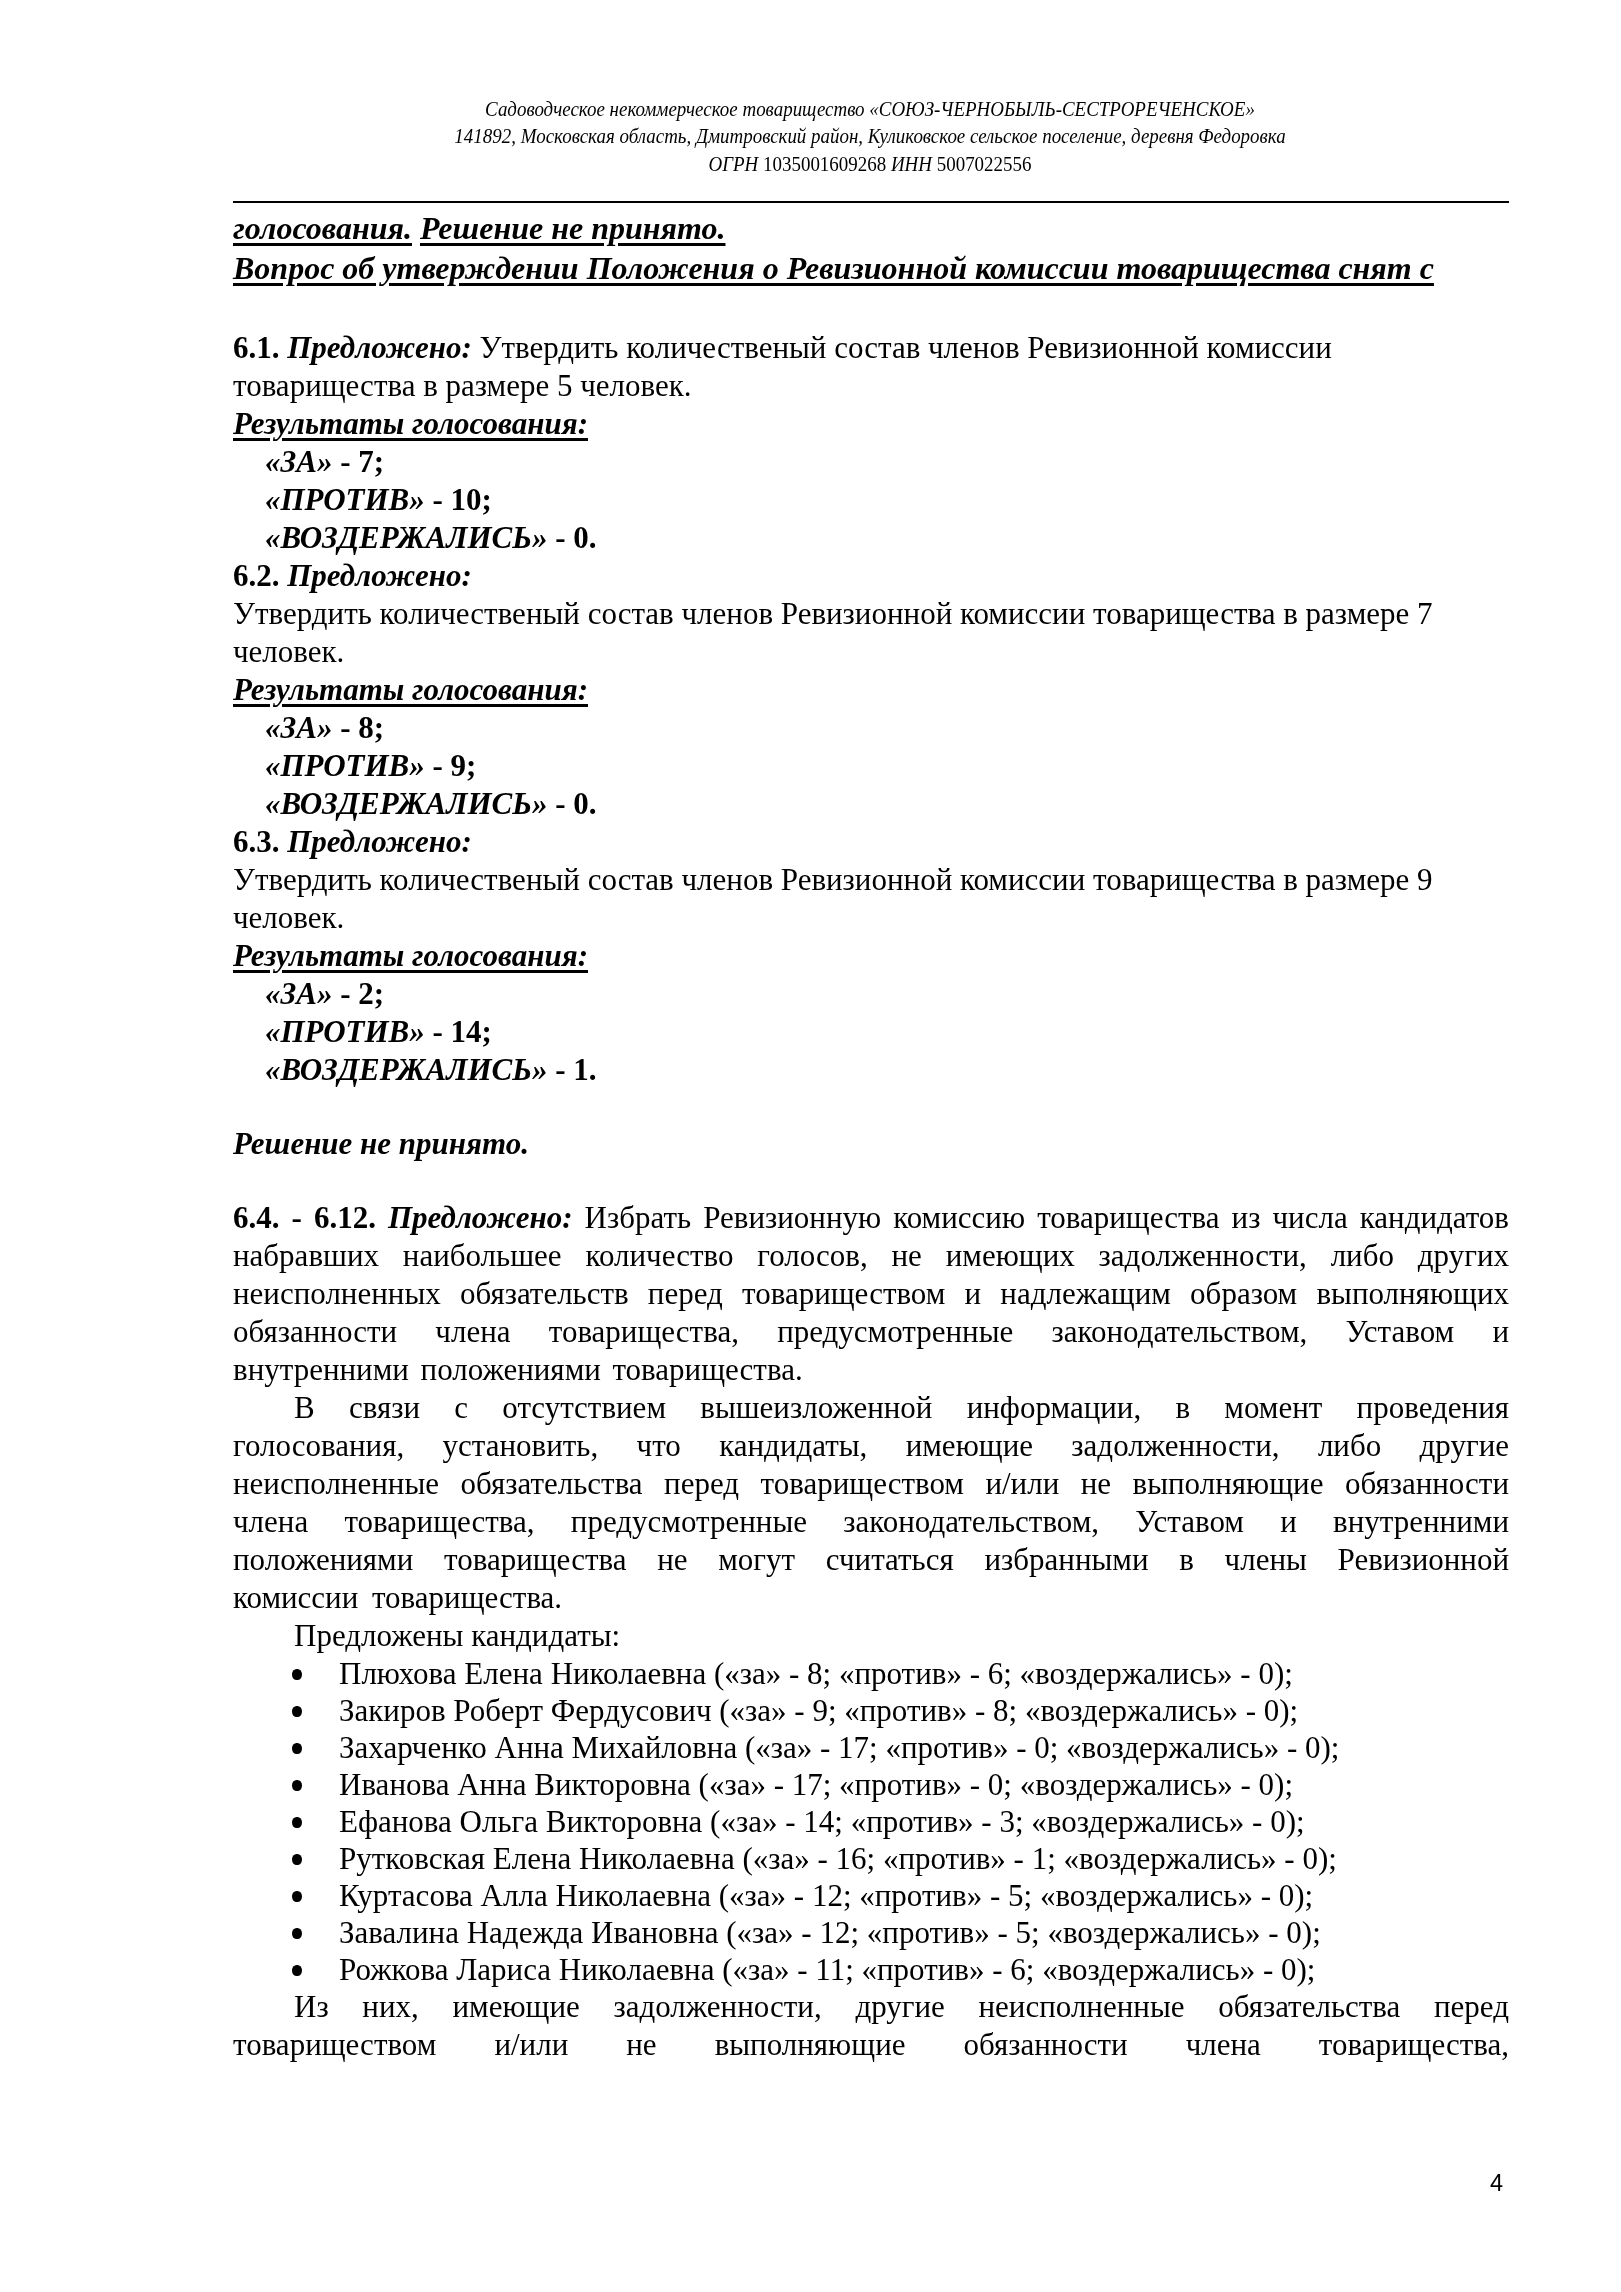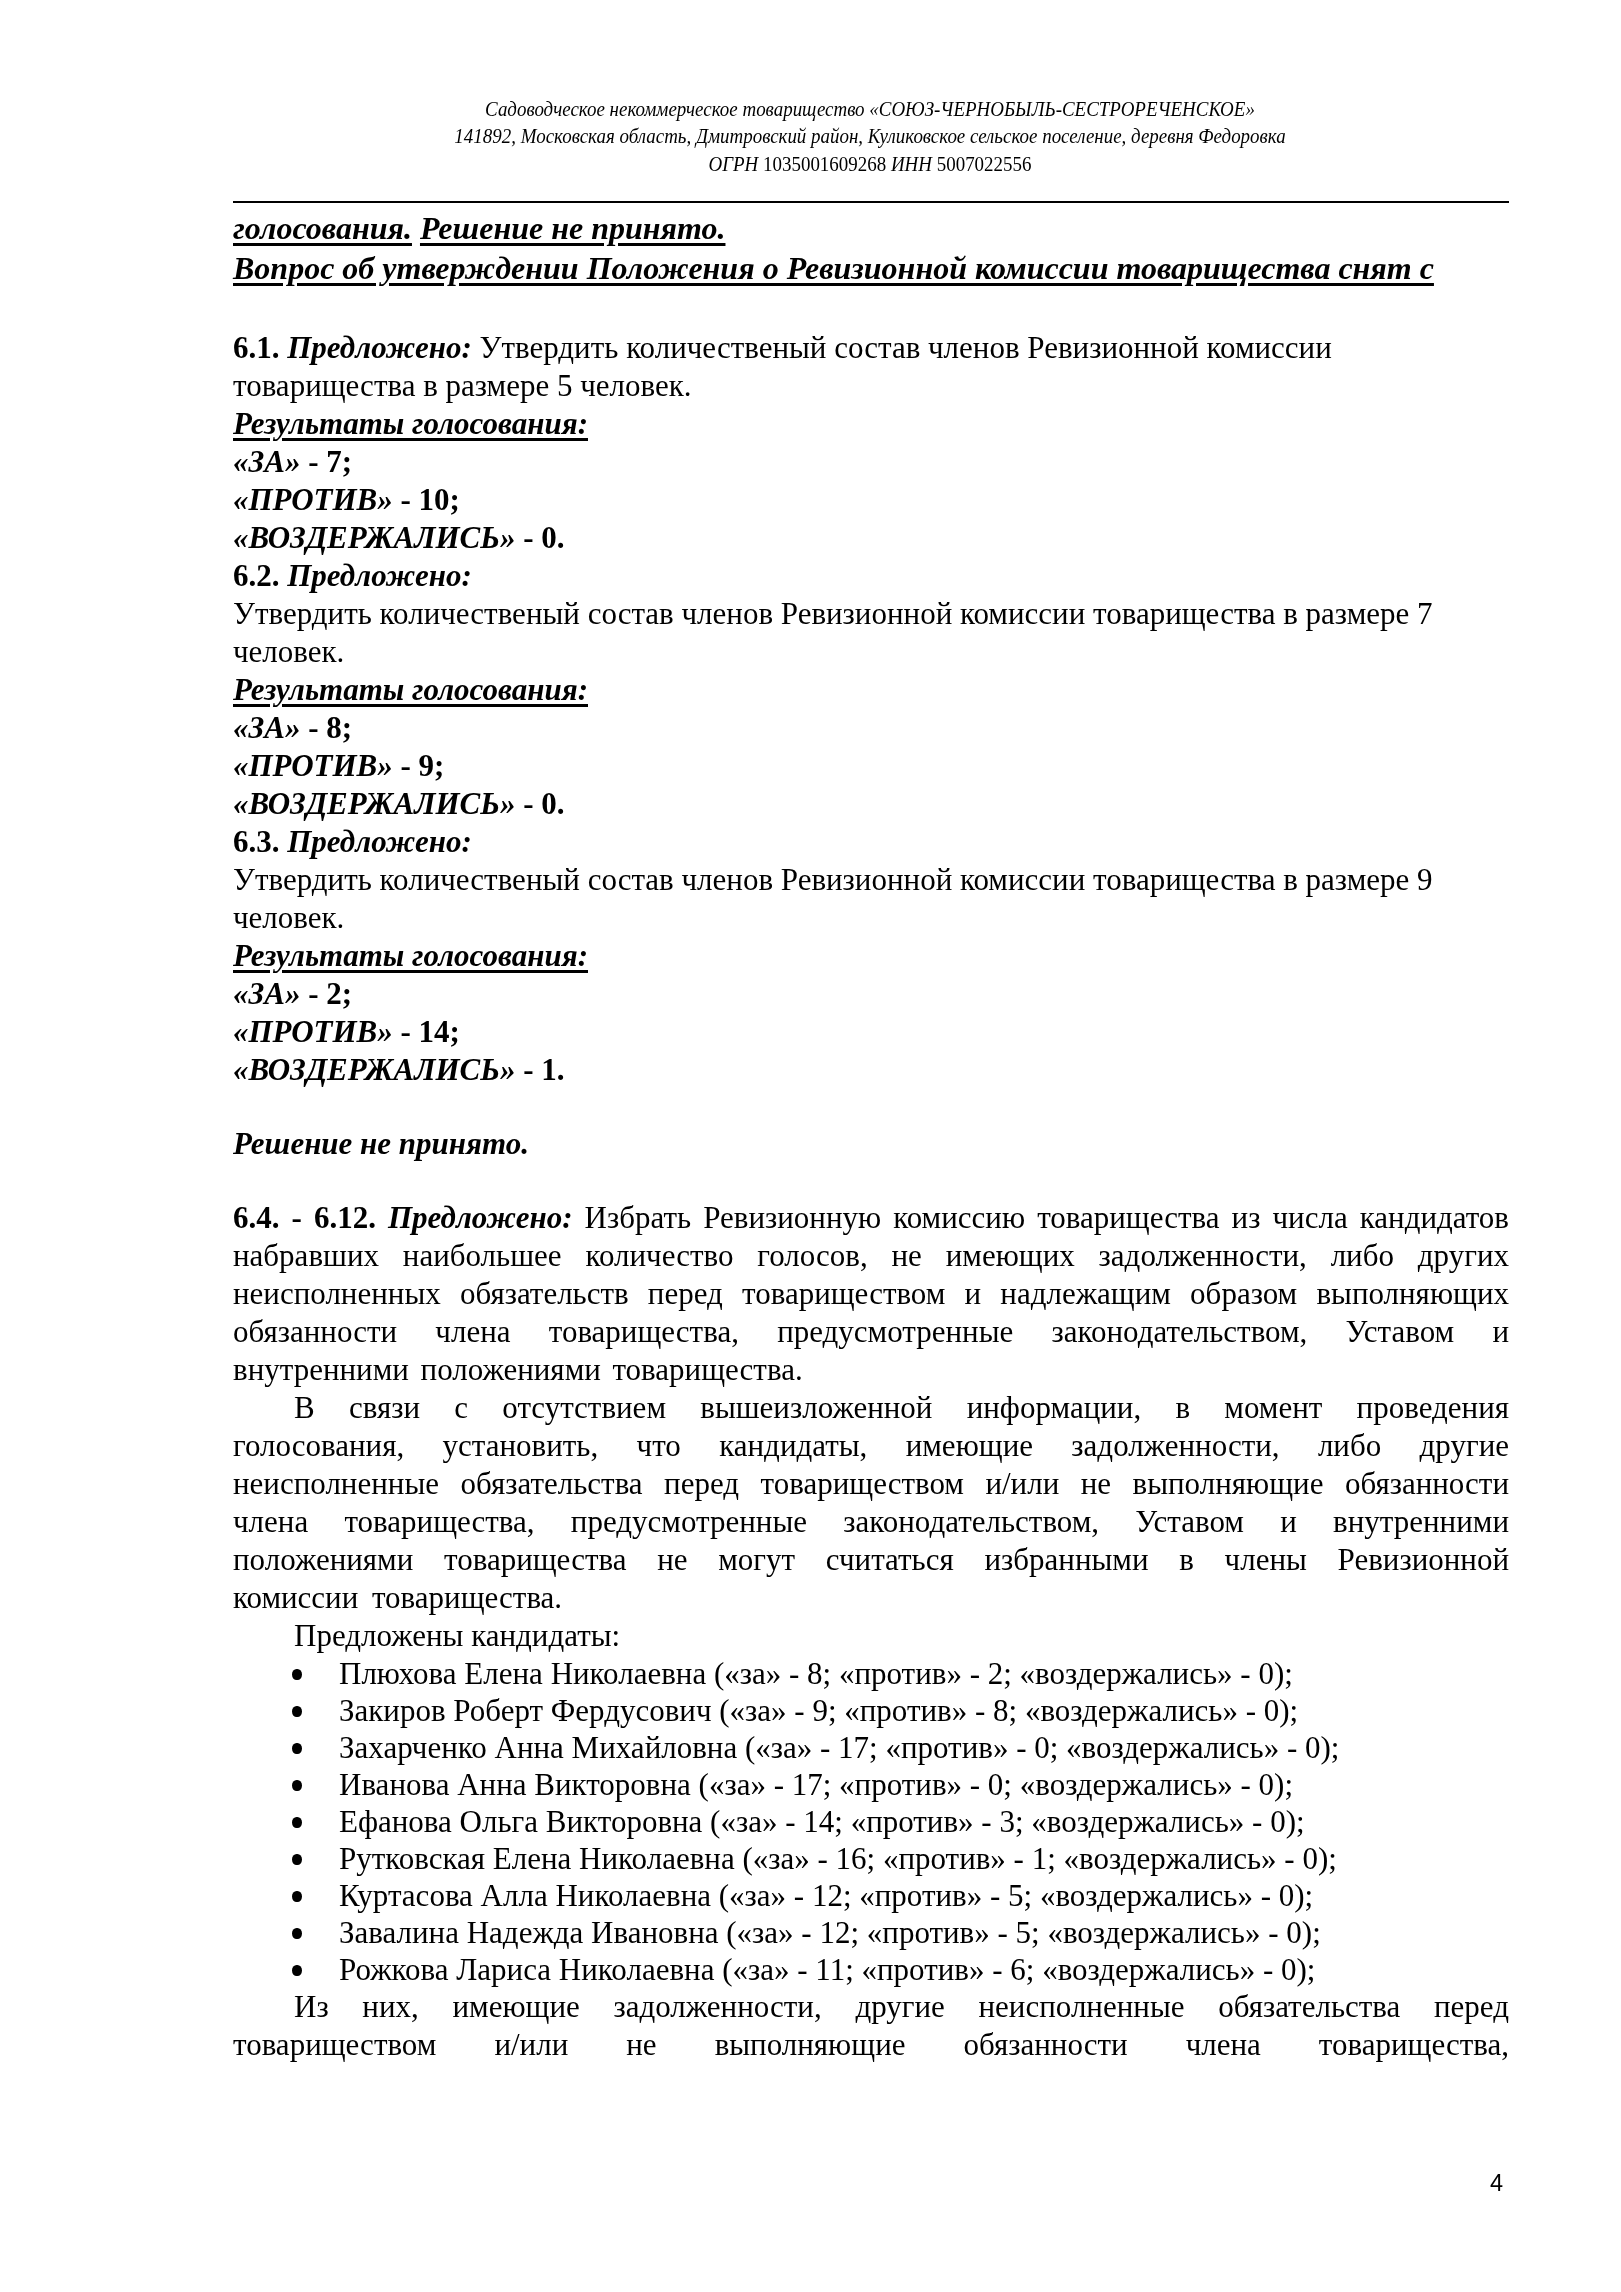--- a/index.html
+++ b/index.html
@@ -48,21 +48,21 @@
       top: 208px;
       font-size: 31px;
       line-height: 38px;
     }
     .line {
       display: block;
       white-space: nowrap;
     }
     .bi { font-weight: bold; font-style: italic; }
     .b { font-weight: bold; }
-    .i { font-style: italic; }
+    .i { font-style: italic; margin-left: 32px; }
     .u { text-decoration: underline; text-decoration-thickness: 2.9px; text-underline-offset: 3.9px; }
     .u-thin { text-decoration-thickness: 2px; text-underline-offset: 3.9px; }
     .title-q {
       font-weight: bold;
       font-style: italic;
       font-size: 32px;
       line-height: 40px;
     }
     .gap-small { height: 36px; }
     .gap-med { height: 41px; }
@@ -185,21 +185,21 @@
       <span>Избрать Ревизионную комиссию товарищества из числа кандидатов набравших наибольшее количество голосов, не имеющих задолженности, либо других неисполненных обязательств перед товариществом и надлежащим образом выполняющих обязанности члена товарищества, предусмотренные законодательством, Уставом и внутренними положениями товарищества.</span>
     </div>
 
     <div class="para justify indent" style="word-spacing: 5.9px;">В связи с отсутствием вышеизложенной информации, в момент проведения голосования, установить, что кандидаты, имеющие задолженности, либо другие неисполненные обязательства перед товариществом и/или не выполняющие обязанности члена товарищества, предусмотренные законодательством, Уставом и внутренними положениями товарищества не могут считаться избранными в члены Ревизионной комиссии товарищества.</div>
 
     <span class="line" style="padding-left:61px;">
       <span class="u-thin">Предложены кандидаты</span><span class="u-thin">:</span>
     </span>
 
     <ul class="bullets">
-      <li><span class="bullet-dot"></span><span>Плюхова Елена Николаевна («за» - 8; «против» - 2; «воздержались» - 0);</span></li>
+      <li><span class="bullet-dot"></span><span>Плюхова Елена Николаевна («за» - 8; «против» - 6; «воздержались» - 0);</span></li>
       <li><span class="bullet-dot"></span><span>Закиров Роберт Фердусович («за» - 9; «против» - 8; «воздержались» - 0);</span></li>
       <li><span class="bullet-dot"></span><span>Захарченко Анна Михайловна («за» - 17; «против» - 0; «воздержались» - 0);</span></li>
       <li><span class="bullet-dot"></span><span>Иванова Анна Викторовна («за» - 17; «против» - 0; «воздержались» - 0);</span></li>
       <li><span class="bullet-dot"></span><span>Ефанова Ольга Викторовна («за» - 14; «против» - 3; «воздержались» - 0);</span></li>
       <li><span class="bullet-dot"></span><span>Рутковская Елена Николаевна  («за» - 16; «против» - 1; «воздержались» - 0);</span></li>
       <li><span class="bullet-dot"></span><span>Куртасова Алла Николаевна («за» - 12; «против» - 5; «воздержались» - 0);</span></li>
       <li><span class="bullet-dot"></span><span>Завалина Надежда Ивановна («за» - 12; «против» - 5; «воздержались» - 0);</span></li>
       <li><span class="bullet-dot"></span><span>Рожкова Лариса Николаевна  («за» - 11; «против» - 6; «воздержались» - 0);</span></li>
     </ul>
 

